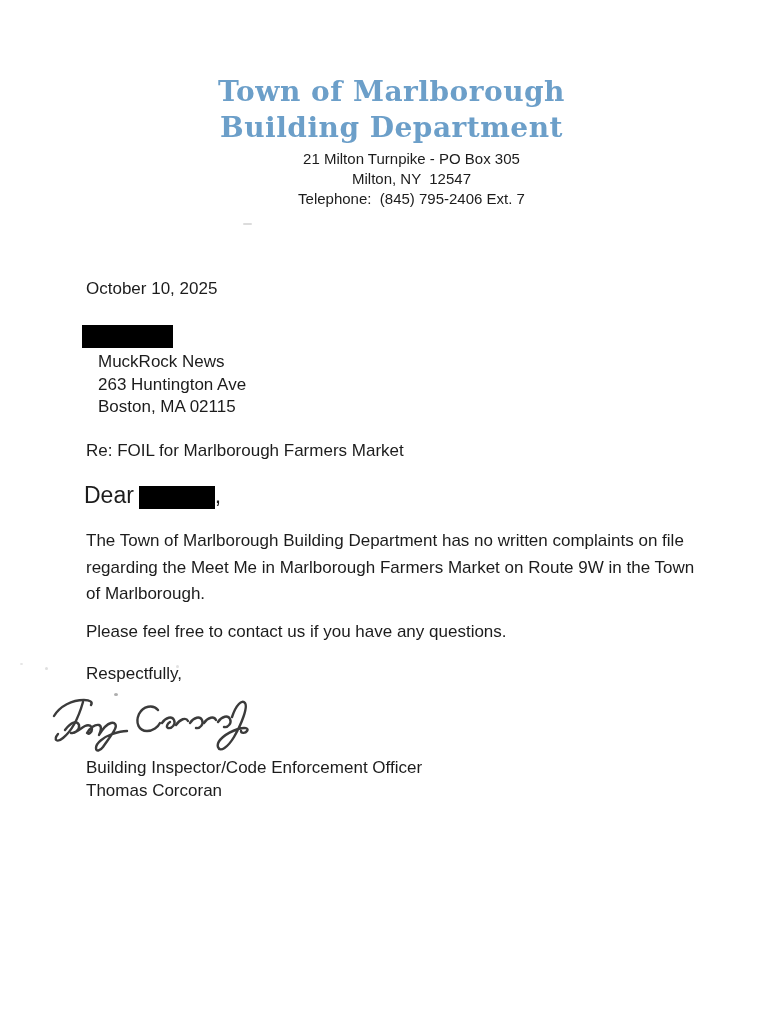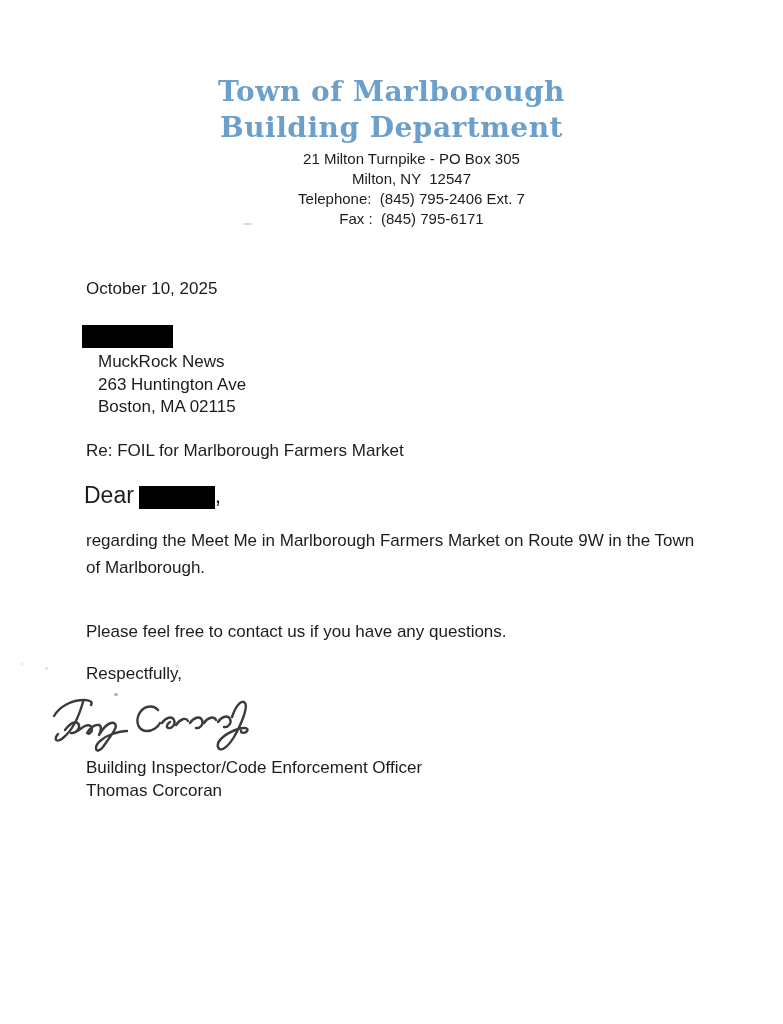--- a/index.html
+++ b/index.html
@@ -55,21 +55,20 @@
 
 <div class="page">
 
   <div class="letterhead">
     <div class="org-name">Town of Marlborough</div>
     <div class="org-name">Building Department</div>
     <div class="letterhead-contact">
       <div class="pre">21 Milton Turnpike - PO Box 305</div>
       <div class="pre">Milton, NY  12547</div>
       <div class="pre">Telephone:  (845) 795-2406 Ext. 7</div>
-      <div class="pre">Fax :  (845) 795-6171</div>
     </div>
   </div>
 
   <div class="speck" style="left:243px; top:223px; width:9px; height:2px; border-radius:1px; opacity:.6;"></div>
   <div class="speck" style="left:45px; top:667px; width:3px; height:3px; opacity:.55;"></div>
   <div class="speck" style="left:176px; top:665px; width:3px; height:3px; opacity:.5;"></div>
   <div class="speck" style="left:114px; top:693px; width:4px; height:3px; opacity:.7; background:#8a8a8a;"></div>
   <div class="speck" style="left:20px; top:663px; width:3px; height:2px; opacity:.45;"></div>
 
   <div class="abs body-text" style="left:86px; top:259px;margin-top:19px;">October 10, 2025</div>
@@ -83,20 +82,21 @@
 
   <div class="abs body-text" style="left:86px; top:440px;">Re: FOIL for Marlborough Farmers Market</div>
 
   <div class="abs salutation-row" style="left:84px; top:482px; font-size:23px;">
     <span>Dear</span>
     <span class="redaction salutation-redaction"></span>
     <span>,</span>
   </div>
 
   <div class="abs" style="left:86px; top:528px;">
+    <div class="para-line">The Town of Marlborough Building Department has no written complaints on file</div>
     <div class="para-line">regarding the Meet Me in Marlborough Farmers Market on Route 9W in the Town</div>
     <div class="para-line">of Marlborough.</div>
   </div>
 
   <div class="abs body-text nowrap" style="left:86px; top:621px;">Please feel free to contact us if you have any questions.</div>
 
   <div class="abs body-text" style="left:86px; top:663px;">Respectfully,</div>
 
   <div class="abs" style="left:50px; top:692px;">
     <svg class="sig-svg" width="200" height="68" viewBox="0 0 200 68">

